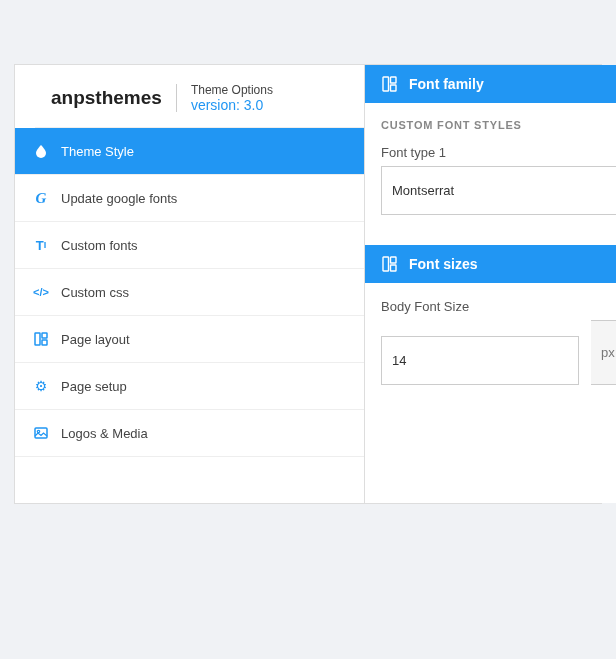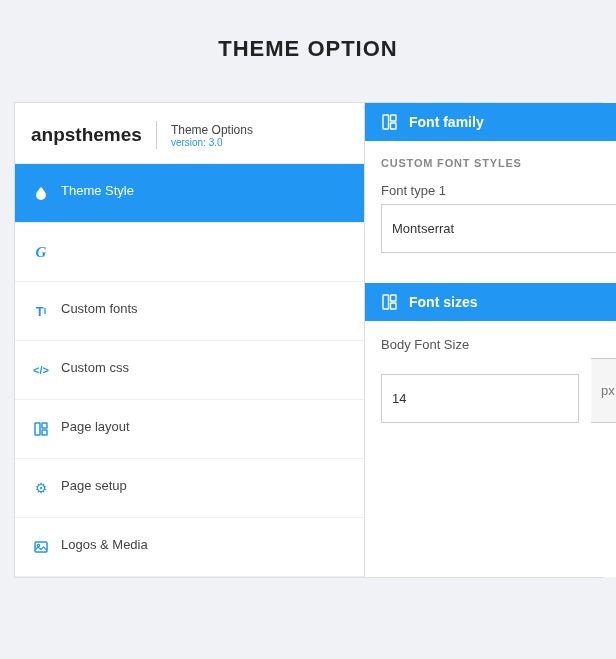--- a/index.html
+++ b/index.html
@@ -46,20 +46,21 @@
       min-width: 350px;
       border-right: 1px solid #ddd;
       background: #fff;
     }
 
     .sidebar-brand {
       display: flex;
       align-items: center;
       padding: 18px 16px 14px;
       border-bottom: 1px solid #eee;
+      margin-left: 20px;
     }
     .brand-name {
       font-size: 19px;
       font-weight: 700;
       color: #222;
       margin-right: 14px;
     }
     .brand-divider {
       width: 1px;
       height: 28px;
@@ -68,34 +69,34 @@
     }
     .brand-meta {
       display: flex;
       flex-direction: column;
     }
     .brand-meta .title {
       font-size: 12px;
       color: #444;
     }
     .brand-meta .version {
-      font-size: 10px;
+      font-size: 14px;
       color: #2196f3;
     }
 
     .sidebar-menu {
       list-style: none;
     }
     .sidebar-menu li {
       border-bottom: 1px solid #eee;
     }
     .sidebar-menu li a, .sidebar-menu li .menu-item {
       display: flex;
-      align-items: flex-start;
-      padding: 19px 16px;
+      align-items: center;
+      padding: 13px 16px;
       font-size: 13px;
       color: #444;
       text-decoration: none;
       cursor: pointer;
     }
     .sidebar-menu li.active a, .sidebar-menu li.active .menu-item {
       background: #2196f3;
       color: #fff;
     }
     .menu-icon {
@@ -180,21 +181,20 @@
 
     .field-group {
       margin-bottom: 14px;
     }
   </style>
 </head>
 <body>
 
 <div>
   <div class="page-header">
-    <h1>THEME OPTION</h1>
   </div>
 </div>
 
 <div class="main-panel">
 
   <div class="sidebar">
     <div class="sidebar-brand">
       <span class="brand-name">anpsthemes</span>
       <div class="brand-divider"></div>
       <div class="brand-meta">
@@ -212,20 +212,21 @@
               <path d="M7 1 C7 1 2 6 2 9 a5 5 0 0 0 10 0 C12 6 7 1 7 1z" fill="white"></path>
             </svg>
           </span>
           <span>Theme Style</span>
         </a>
       </li>
 
       <li>
         <a href="#">
           <span class="menu-icon" style="color:#2196f3;font-weight:700;font-size:15px;font-style:italic;font-family:serif;">G</span>
+          <span>Update google fonts</span>
         </a>
       </li>
 
       <li>
         <a href="#">
           <span class="menu-icon" style="color:#2196f3;font-size:13px;font-weight:700;">T<span style="font-size:9px;vertical-align:super;">I</span></span>
           <span>Custom fonts</span>
         </a>
       </li>
 

